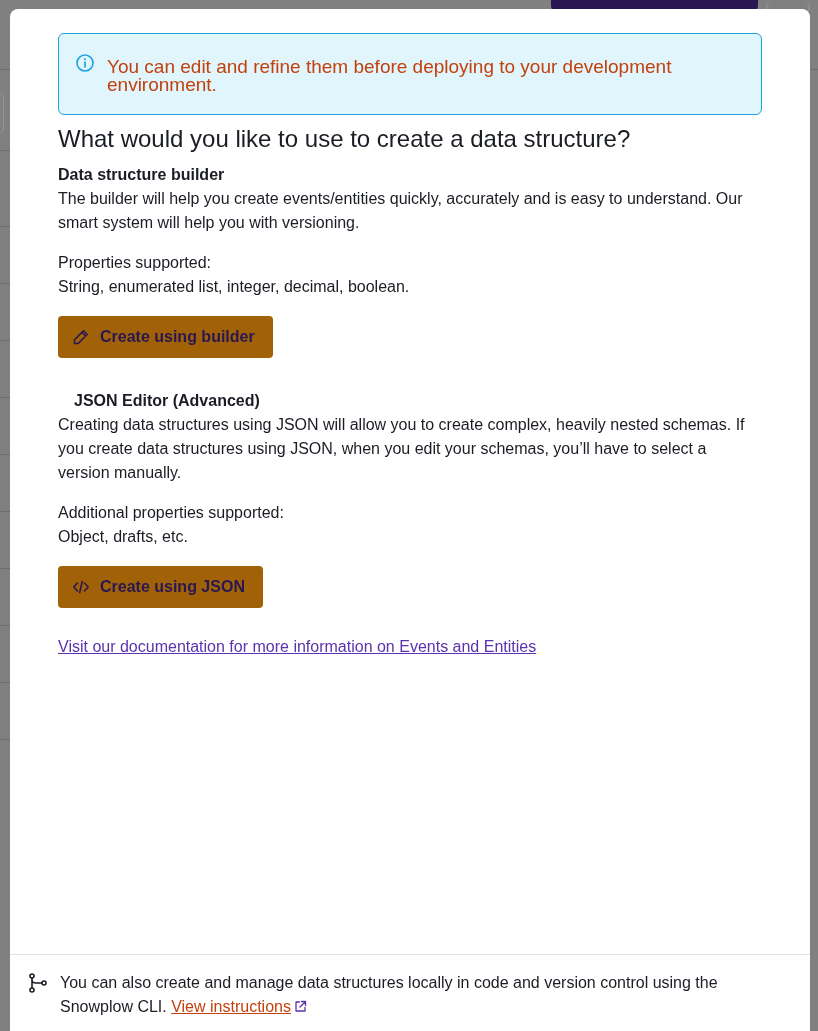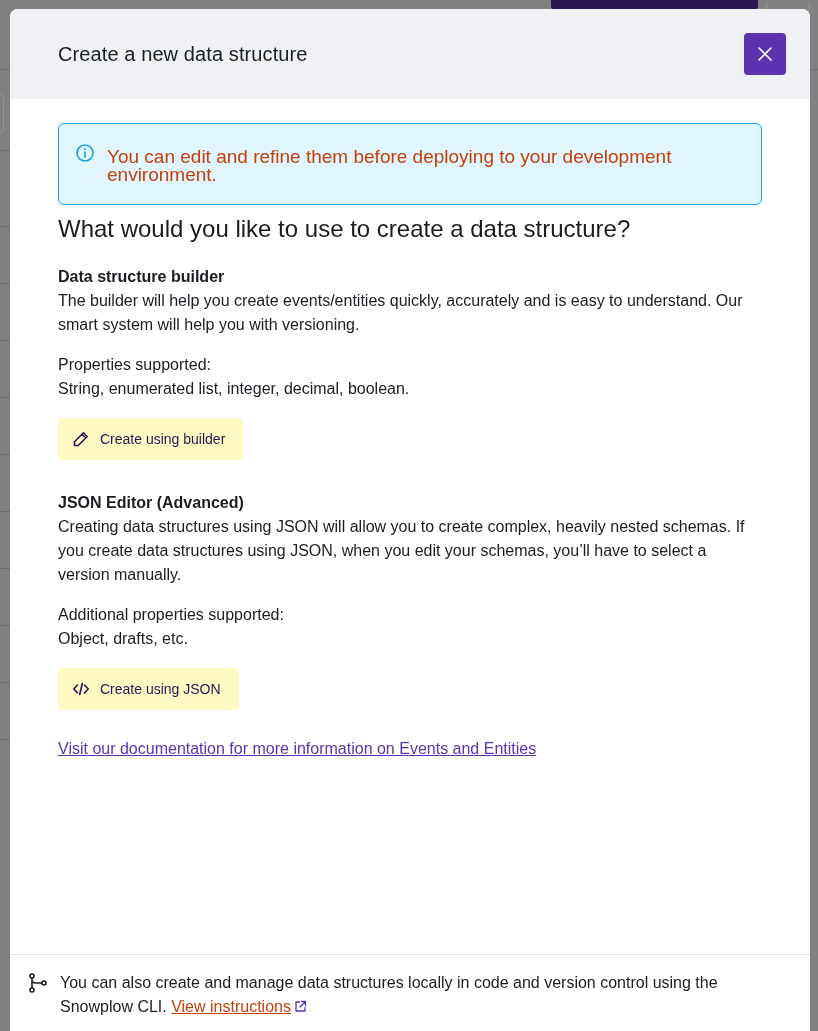--- a/index.html
+++ b/index.html
@@ -56,35 +56,35 @@
       height: 82px;
     }
     .info-icon { width: 20px; height: 20px; flex: 0 0 20px; margin-top: 1px; }
     .info-title { font-size: 16px; font-weight: 600; color: #1a1d24; line-height: 20px; }
     .info-text { font-size: 19px; color: #c2410c; line-height: 18px; margin-top: 6px; }
 
     .question {
       font-size: 24px; font-weight: 400; color: #1a1d24;
       margin-top: 8px; line-height: 32px;
     }
-    .section-title { font-size: 16px; font-weight: 600; line-height: 24px; margin-top: 20px; }
+    .section-title { font-size: 16px; font-weight: 600; line-height: 24px; margin-top: 8px; }
     .para { font-size: 16px; line-height: 24px; color: #1a1d24; }
     .sub-title { font-size: 16px; font-weight: 400; line-height: 24px; margin-top: 16px; }
 
     .action-button {
       display: inline-flex; align-items: center; gap: 10px;
-      background: #fef9c3; color: #2a1752; border-radius: 4px;
+      background: #a16207; color: #2a1752; border-radius: 4px;
       height: 42px; padding: 0 18px 0 14px; margin-top: 17px;
-      font-size: 14px; font-weight: 400; border: none; cursor: pointer;
+      font-size: 16px; font-weight: 700; border: none; cursor: pointer;
       font-family: "Liberation Sans", sans-serif;
     }
     .action-button svg { width: 18px; height: 18px; }
 
     .json-section { margin-top: 31px; }
-    .json-title { font-size: 16px; font-weight: 600; line-height: 24px; }
+    .json-title { font-size: 16px; font-weight: 600; line-height: 24px; margin-left: 16px; }
 
     .doc-link {
       display: inline-block; margin-top: 27px;
       font-size: 16px; color: #5b32b0; text-decoration: underline; line-height: 24px;
     }
 
     .modal-footer {
       position: absolute; left: 0; right: 0; top: 945px;
       border-top: 1px solid #e2e3ea; padding: 16px 24px 0 18px;
       display: flex; gap: 12px; background: #fff; height: 90px;
@@ -109,28 +109,20 @@
 <div class="bg-line" style="top:340px"></div>
 <div class="bg-line" style="top:397px"></div>
 <div class="bg-line" style="top:454px"></div>
 <div class="bg-line" style="top:511px"></div>
 <div class="bg-line" style="top:568px"></div>
 <div class="bg-line" style="top:625px"></div>
 <div class="bg-line" style="top:682px"></div>
 <div class="bg-line" style="top:739px"></div>
 
 <div class="modal">
-  <div class="modal-header">
-    <h2 class="modal-title">Create a new data structure</h2>
-    <button class="close-button" aria-label="Close">
-      <svg viewBox="0 0 14 14">
-        <path d="M1 1 L13 13 M13 1 L1 13" stroke="#ffffff" stroke-width="1.6" stroke-linecap="round"></path>
-      </svg>
-    </button>
-  </div>
 
   <div class="modal-body">
     <div class="info-banner">
       <svg class="info-icon" viewBox="0 0 20 20">
         <circle cx="10" cy="10" r="8" fill="none" stroke="#1ca3e0" stroke-width="1.6"></circle>
         <line x1="10" y1="9" x2="10" y2="14" stroke="#1ca3e0" stroke-width="1.7" stroke-linecap="round"></line>
         <circle cx="10" cy="6.2" r="1" fill="#1ca3e0"></circle>
       </svg>
       <div>
         <div class="info-text">You can edit and refine them before deploying to your development environment.</div>

